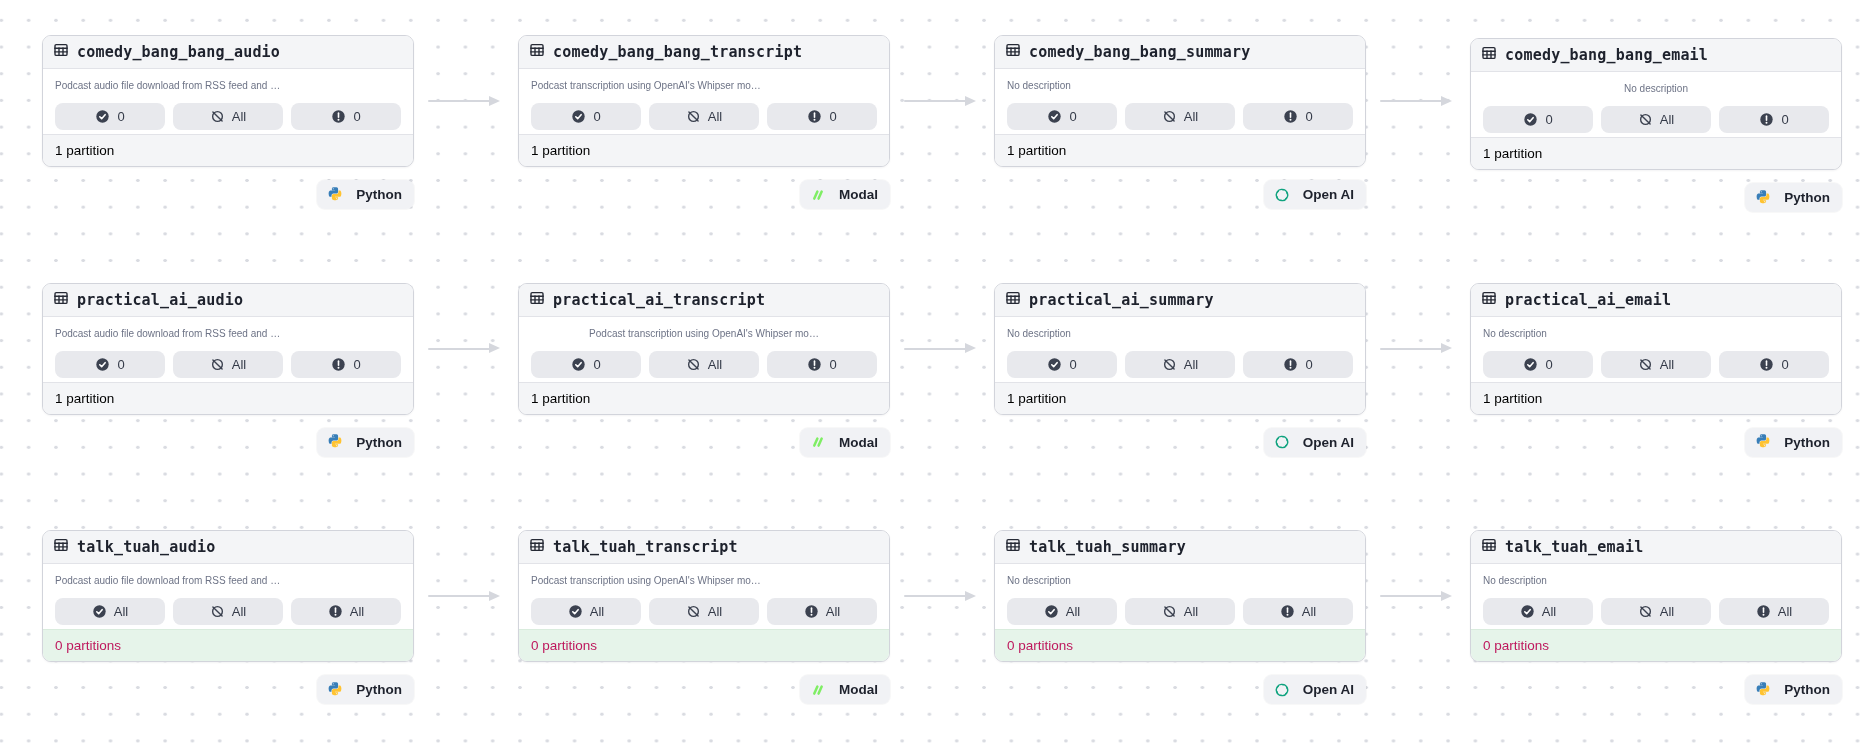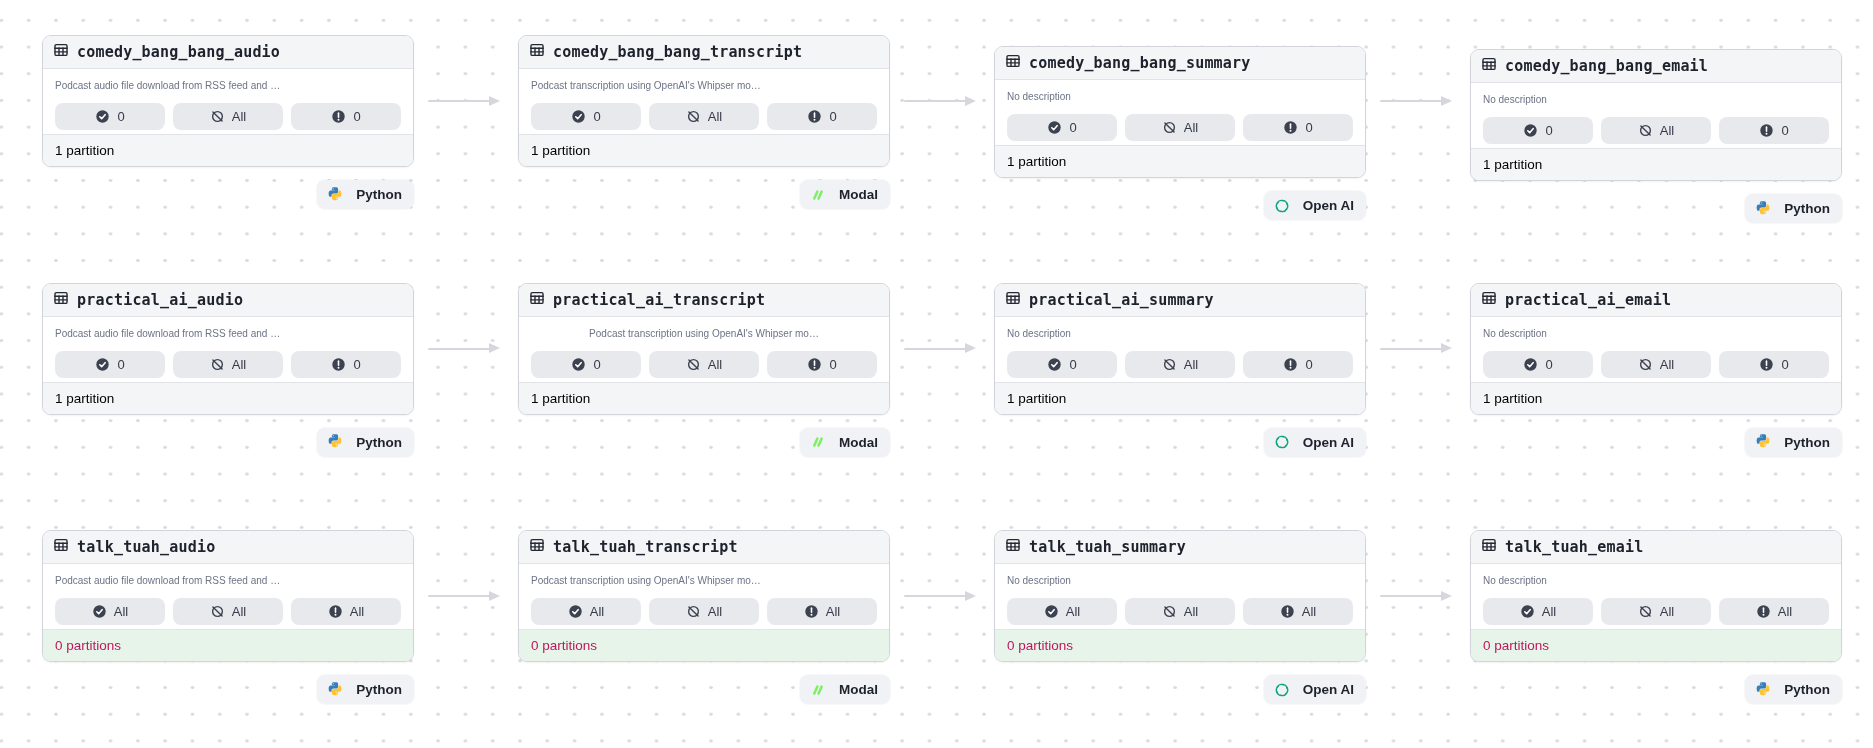--- a/index.html
+++ b/index.html
@@ -185,21 +185,21 @@
         <svg width="16" height="16" viewBox="0 0 16 16" fill="none" stroke="#7fee64" stroke-width="2.5" stroke-linecap="round">
           <path d="M4.3 11.6L7.4 4.6"></path>
           <path d="M8.6 11.6L11.7 4.6"></path>
         </svg>
       </span>
 
       <span class="tag-label">Modal</span>
     </div>
   </div>
     <div class="arrow" style="left: 904px; top: 100px;"></div>
-    <div class="node" style="left: 994px; top: 35px; margin-top: 11px;">
+    <div class="node" style="left: 994px; top: 35px;">
     <div class="card">
       <div class="card-header">
         <span class="asset-icon">
           <svg width="16" height="16" viewBox="0 0 16 16" fill="none" stroke="#262a35" stroke-width="1.4" stroke-linecap="square">
             <rect x="2" y="2.6" width="12" height="10.8" rx="1.2"></rect>
             <line x1="2" y1="6.3" x2="14" y2="6.3"></line>
             <line x1="2" y1="9.85" x2="14" y2="9.85"></line>
             <line x1="6" y1="6.3" x2="6" y2="13.4"></line>
             <line x1="10" y1="6.3" x2="10" y2="13.4"></line>
           </svg>
@@ -254,21 +254,21 @@
             <path d="M8 2.4 C10.7 2.4 12.8 4.2 13.2 6.6" transform="rotate(180 8 8)"></path>
             <path d="M8 2.4 C10.7 2.4 12.8 4.2 13.2 6.6" transform="rotate(240 8 8)"></path>
             <path d="M8 2.4 C10.7 2.4 12.8 4.2 13.2 6.6" transform="rotate(300 8 8)"></path>
           </g>
         </svg>
       </span>
       <span class="tag-label">Open AI</span>
     </div>
   </div>
     <div class="arrow" style="left: 1380px; top: 100px;"></div>
-    <div class="node" style="left: 1470px; top: 49px;">
+    <div class="node" style="left: 1470px; top: 38px; text-align: center;">
     <div class="card">
       <div class="card-header">
         <span class="asset-icon">
           <svg width="16" height="16" viewBox="0 0 16 16" fill="none" stroke="#262a35" stroke-width="1.4" stroke-linecap="square">
             <rect x="2" y="2.6" width="12" height="10.8" rx="1.2"></rect>
             <line x1="2" y1="6.3" x2="14" y2="6.3"></line>
             <line x1="2" y1="9.85" x2="14" y2="9.85"></line>
             <line x1="6" y1="6.3" x2="6" y2="13.4"></line>
             <line x1="10" y1="6.3" x2="10" y2="13.4"></line>
           </svg>

